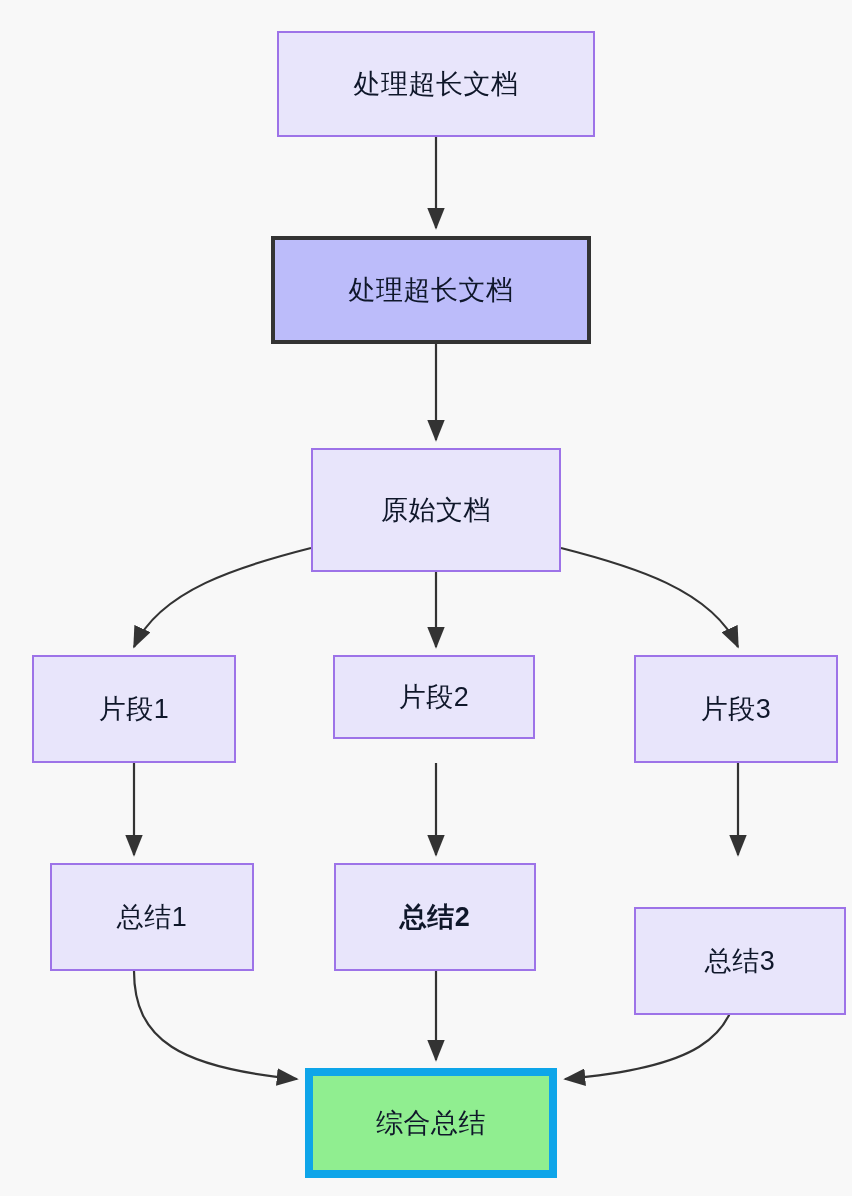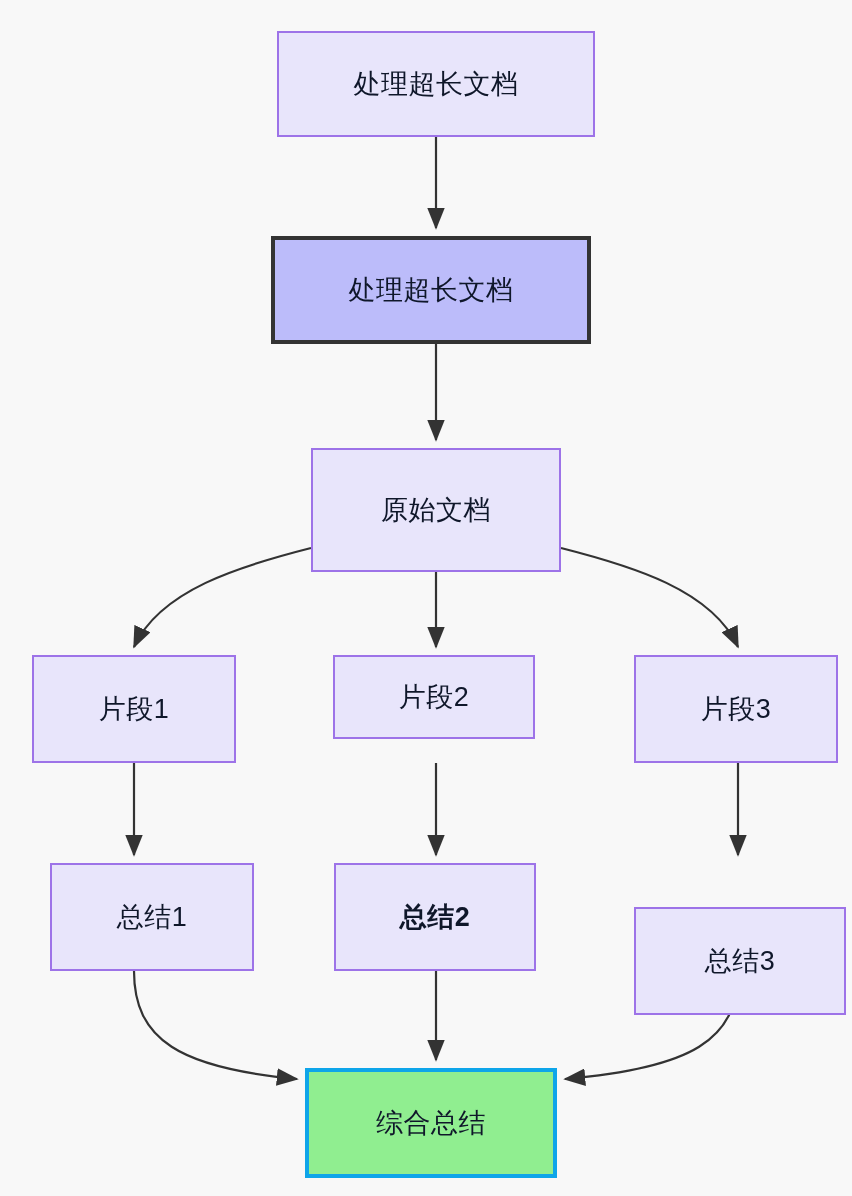--- a/index.html
+++ b/index.html
@@ -40,21 +40,21 @@
   .node-normal {
     background: #e8e5fb;
     border: 2px solid #9d73e8;
   }
   .node-highlight {
     background: #bcbcfa;
     border: 4px solid #333333;
   }
   .node-result {
     background: #90ee90;
-    border: 4px solid #0ea5e9;
+    border: 8px solid #0ea5e9;
   }
   .node-label {
     display: block;
     white-space: nowrap;
   }
 </style>
 </head>
 <body>
 
 <div id="canvas">

